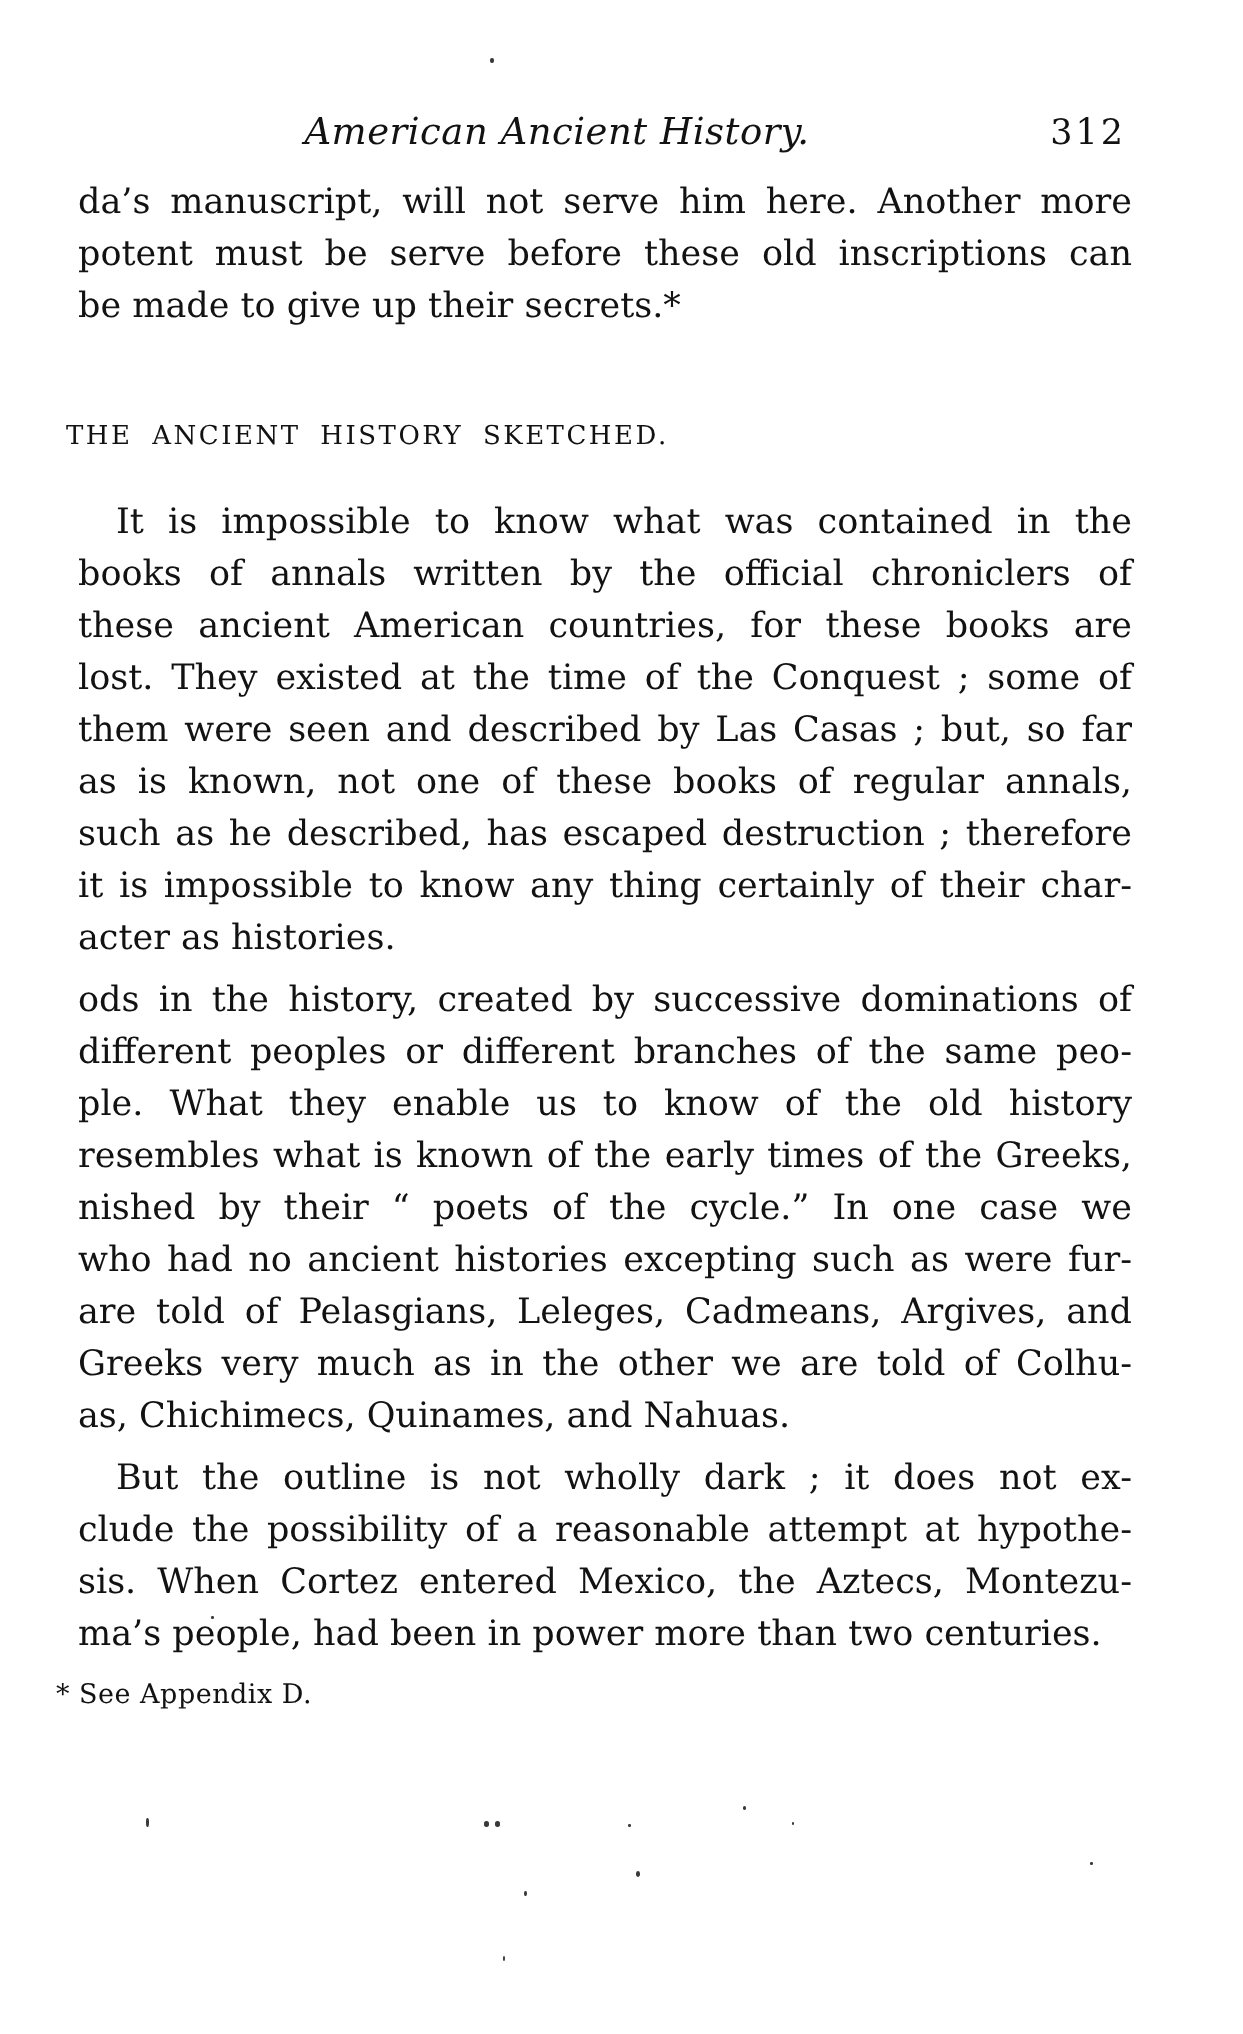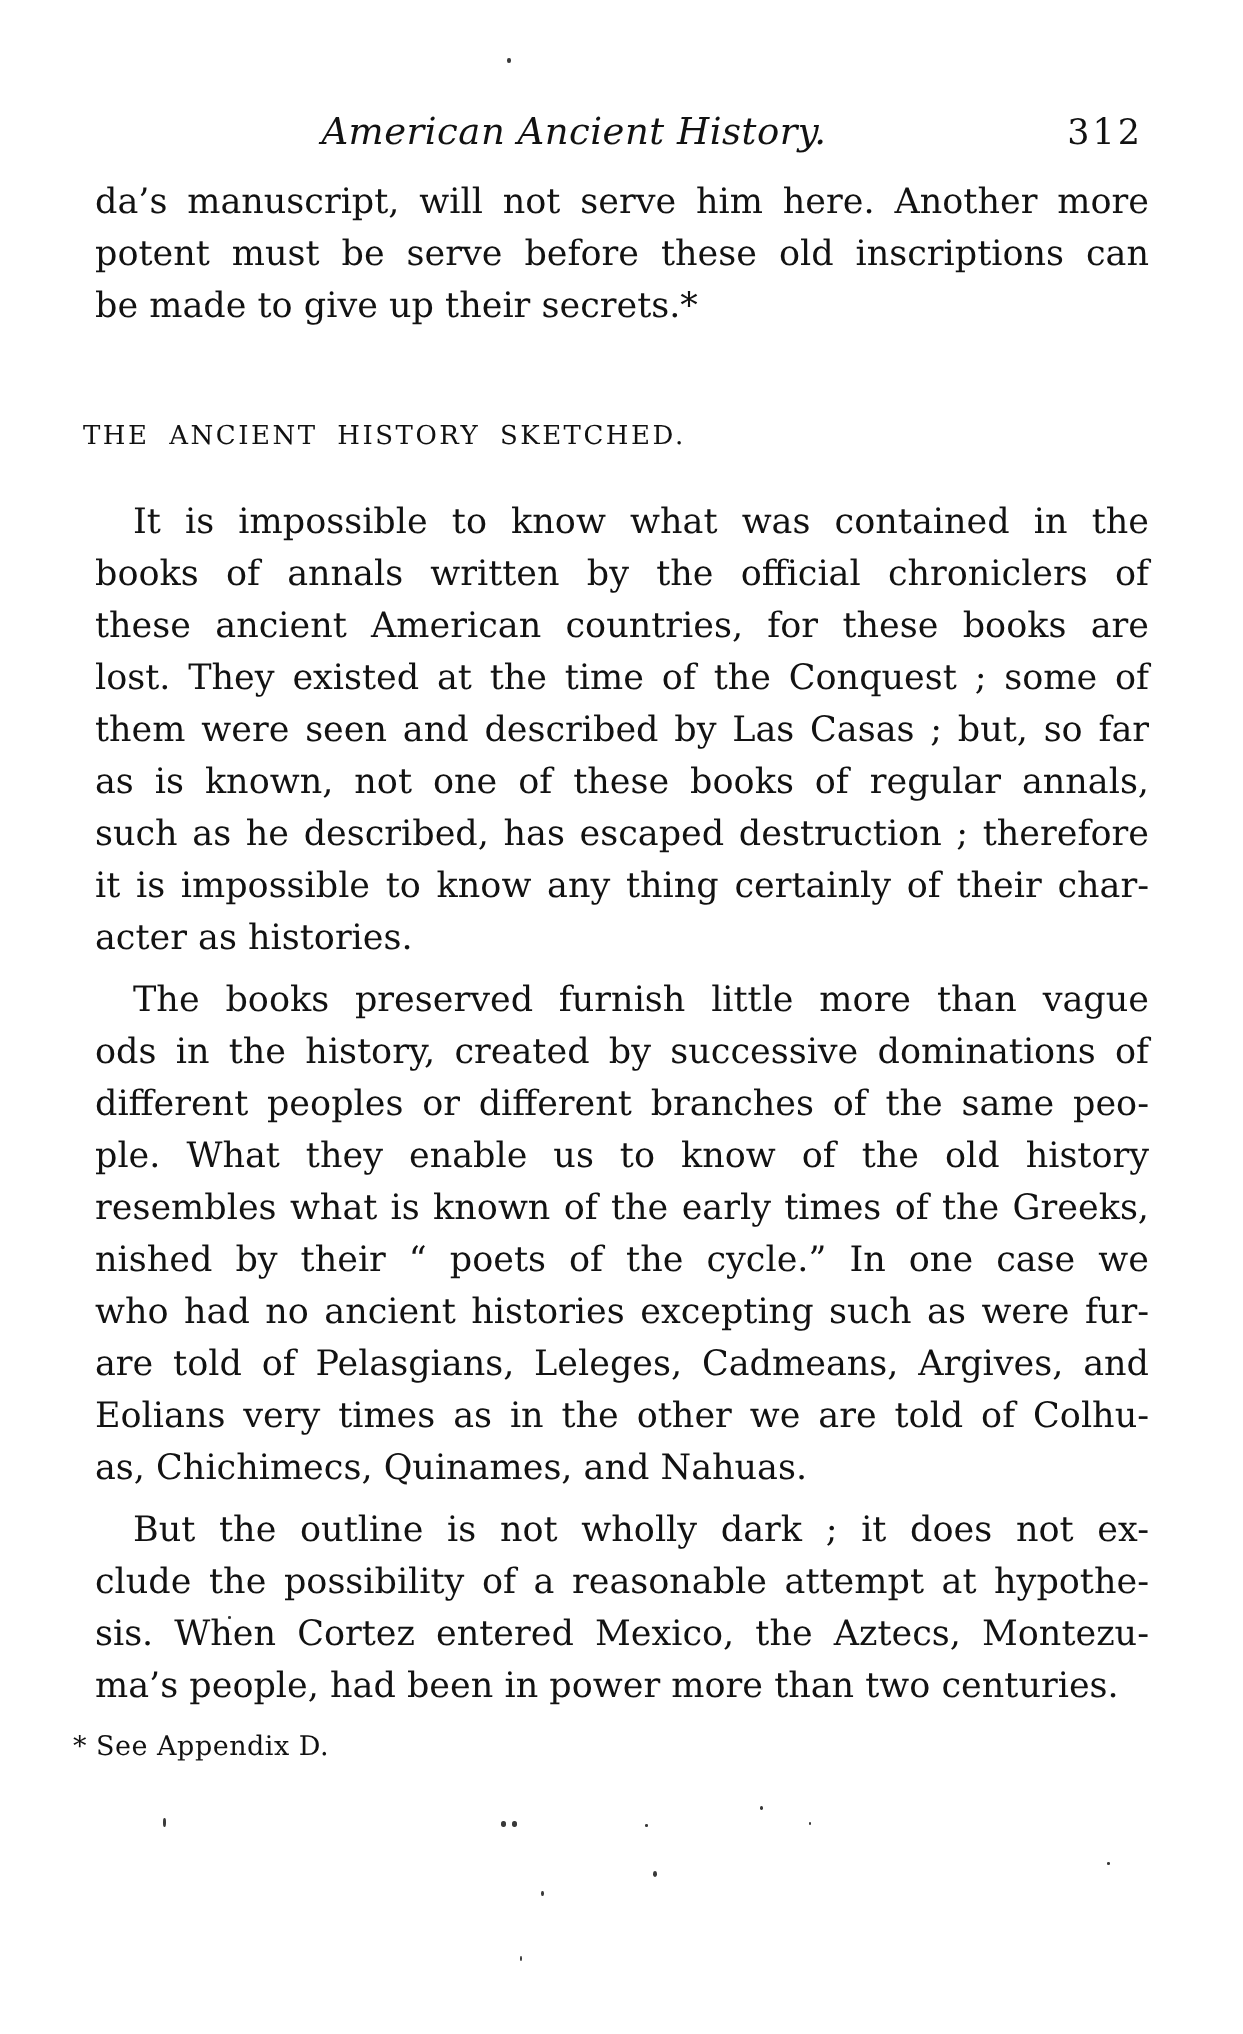--- a/index.html
+++ b/index.html
@@ -5,21 +5,21 @@
   html, body { margin: 0; padding: 0; }
   body {
     width: 1243px;
     height: 2034px;
     background: #ffffff;
     position: relative;
     overflow: hidden;
     font-family: "DejaVu Serif", serif;
     color: #121212;
   }
-  .page { position: absolute; inset: 0; margin-left: 17px; }
+  .page { position: absolute; inset: 0; }
   .text-block {
     position: absolute;
     left: 78px;
     top: 108px;
     width: 1054px;
   }
   .header-row {
     position: relative;
     height: 48px;
   }
@@ -106,29 +106,28 @@
             <div class="tl">books of annals written by the official chroniclers of</div>
             <div class="tl">these ancient American countries, for these books are</div>
             <div class="tl">lost.  They existed at the time of the Conquest ; some of</div>
             <div class="tl">them were seen and described by Las Casas ; but, so far</div>
             <div class="tl">as is known, not one of these books of regular annals,</div>
             <div class="tl">such as he described, has escaped destruction ; therefore</div>
             <div class="tl">it is impossible to know any thing certainly of their char-</div>
             <div class="tl last">acter as histories.</div>
           </div>
           <div class="para">
-            <div class="tl indent">The books preserved furnish little more than vague</div>
             <div class="tl">ods in the history, created by successive dominations of</div>
             <div class="tl">different peoples or different branches of the same peo-</div>
             <div class="tl">ple.  What they enable us to know of the old history</div>
             <div class="tl">resembles what is known of the early times of the Greeks,</div>
             <div class="tl">nished by their “ poets of the cycle.”  In one case we</div>
             <div class="tl">who had no ancient histories excepting such as were fur-</div>
             <div class="tl">are told of Pelasgians, Leleges, Cadmeans, Argives, and</div>
-            <div class="tl">Eolians very times as in the other we are told of Colhu-</div>
+            <div class="tl">Greeks very much as in the other we are told of Colhu-</div>
             <div class="tl last">as, Chichimecs, Quinames, and Nahuas.</div>
           </div>
           <div class="para">
             <div class="tl indent">But the outline is not wholly dark ; it does not ex-</div>
             <div class="tl">clude the possibility of a reasonable attempt at hypothe-</div>
             <div class="tl">sis.  When Cortez entered Mexico, the Aztecs, Montezu-</div>
             <div class="tl last">ma’s people, had been in power more than two centuries.</div>
           </div>
         </div>
 

